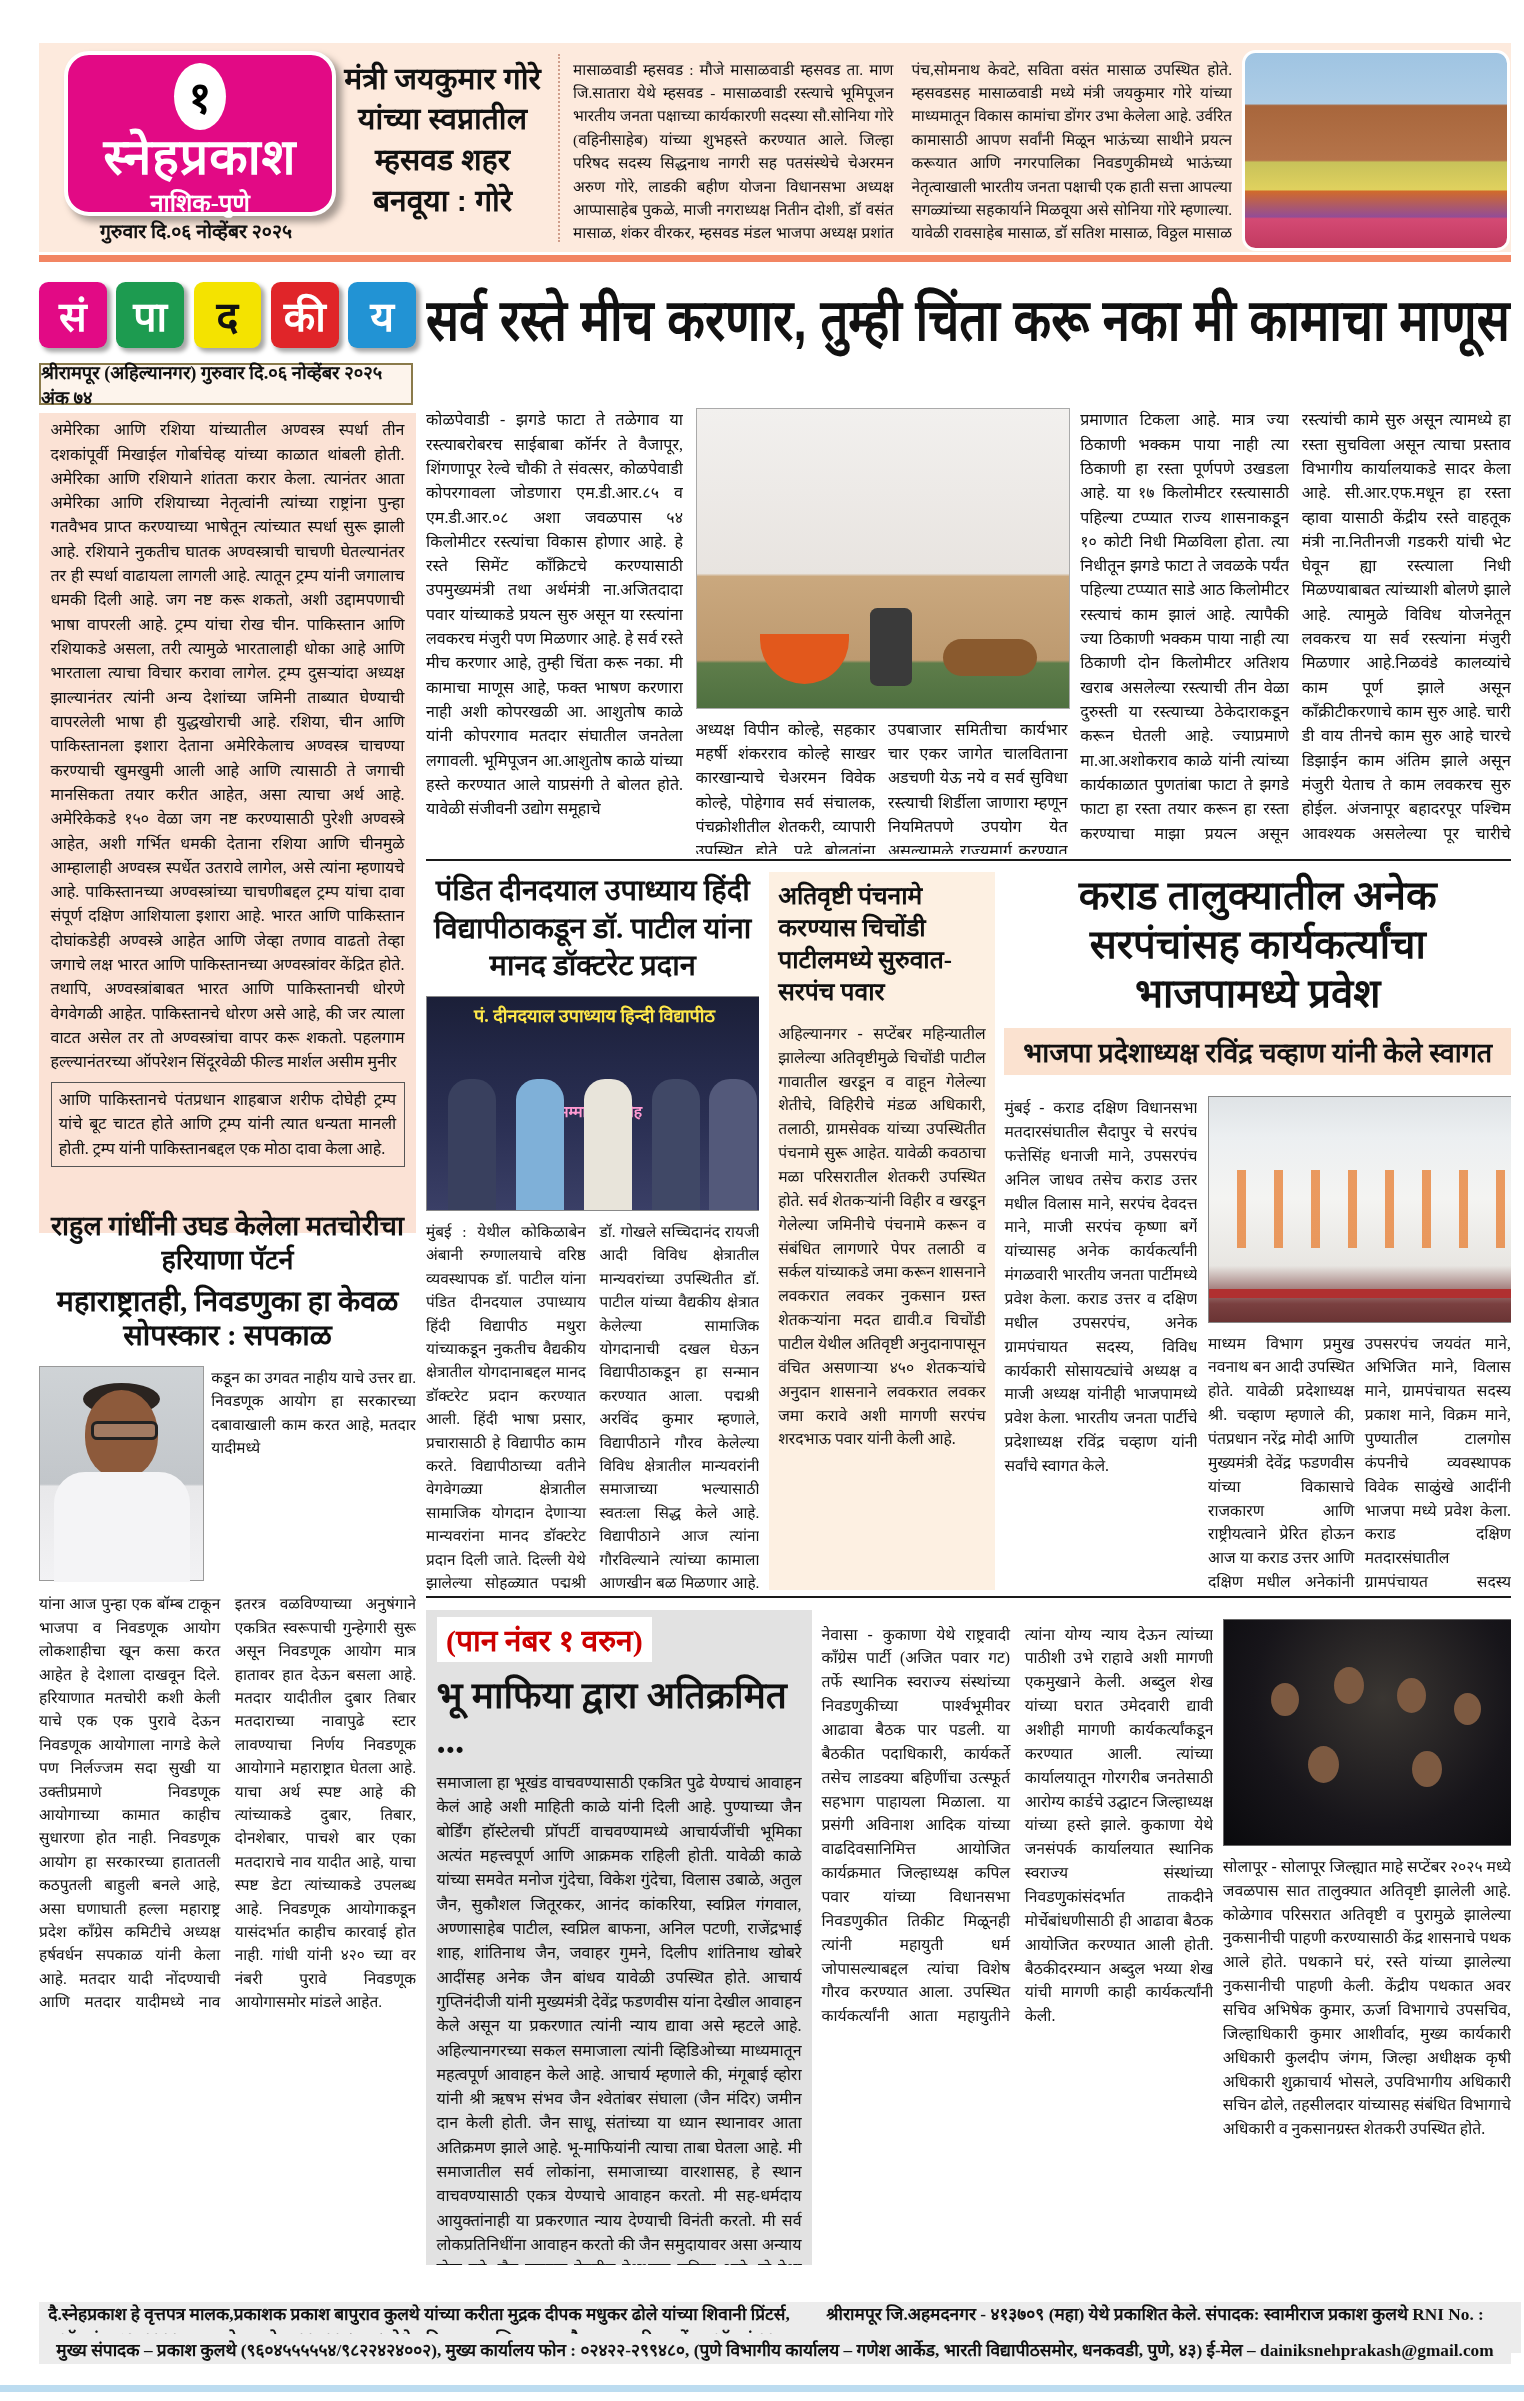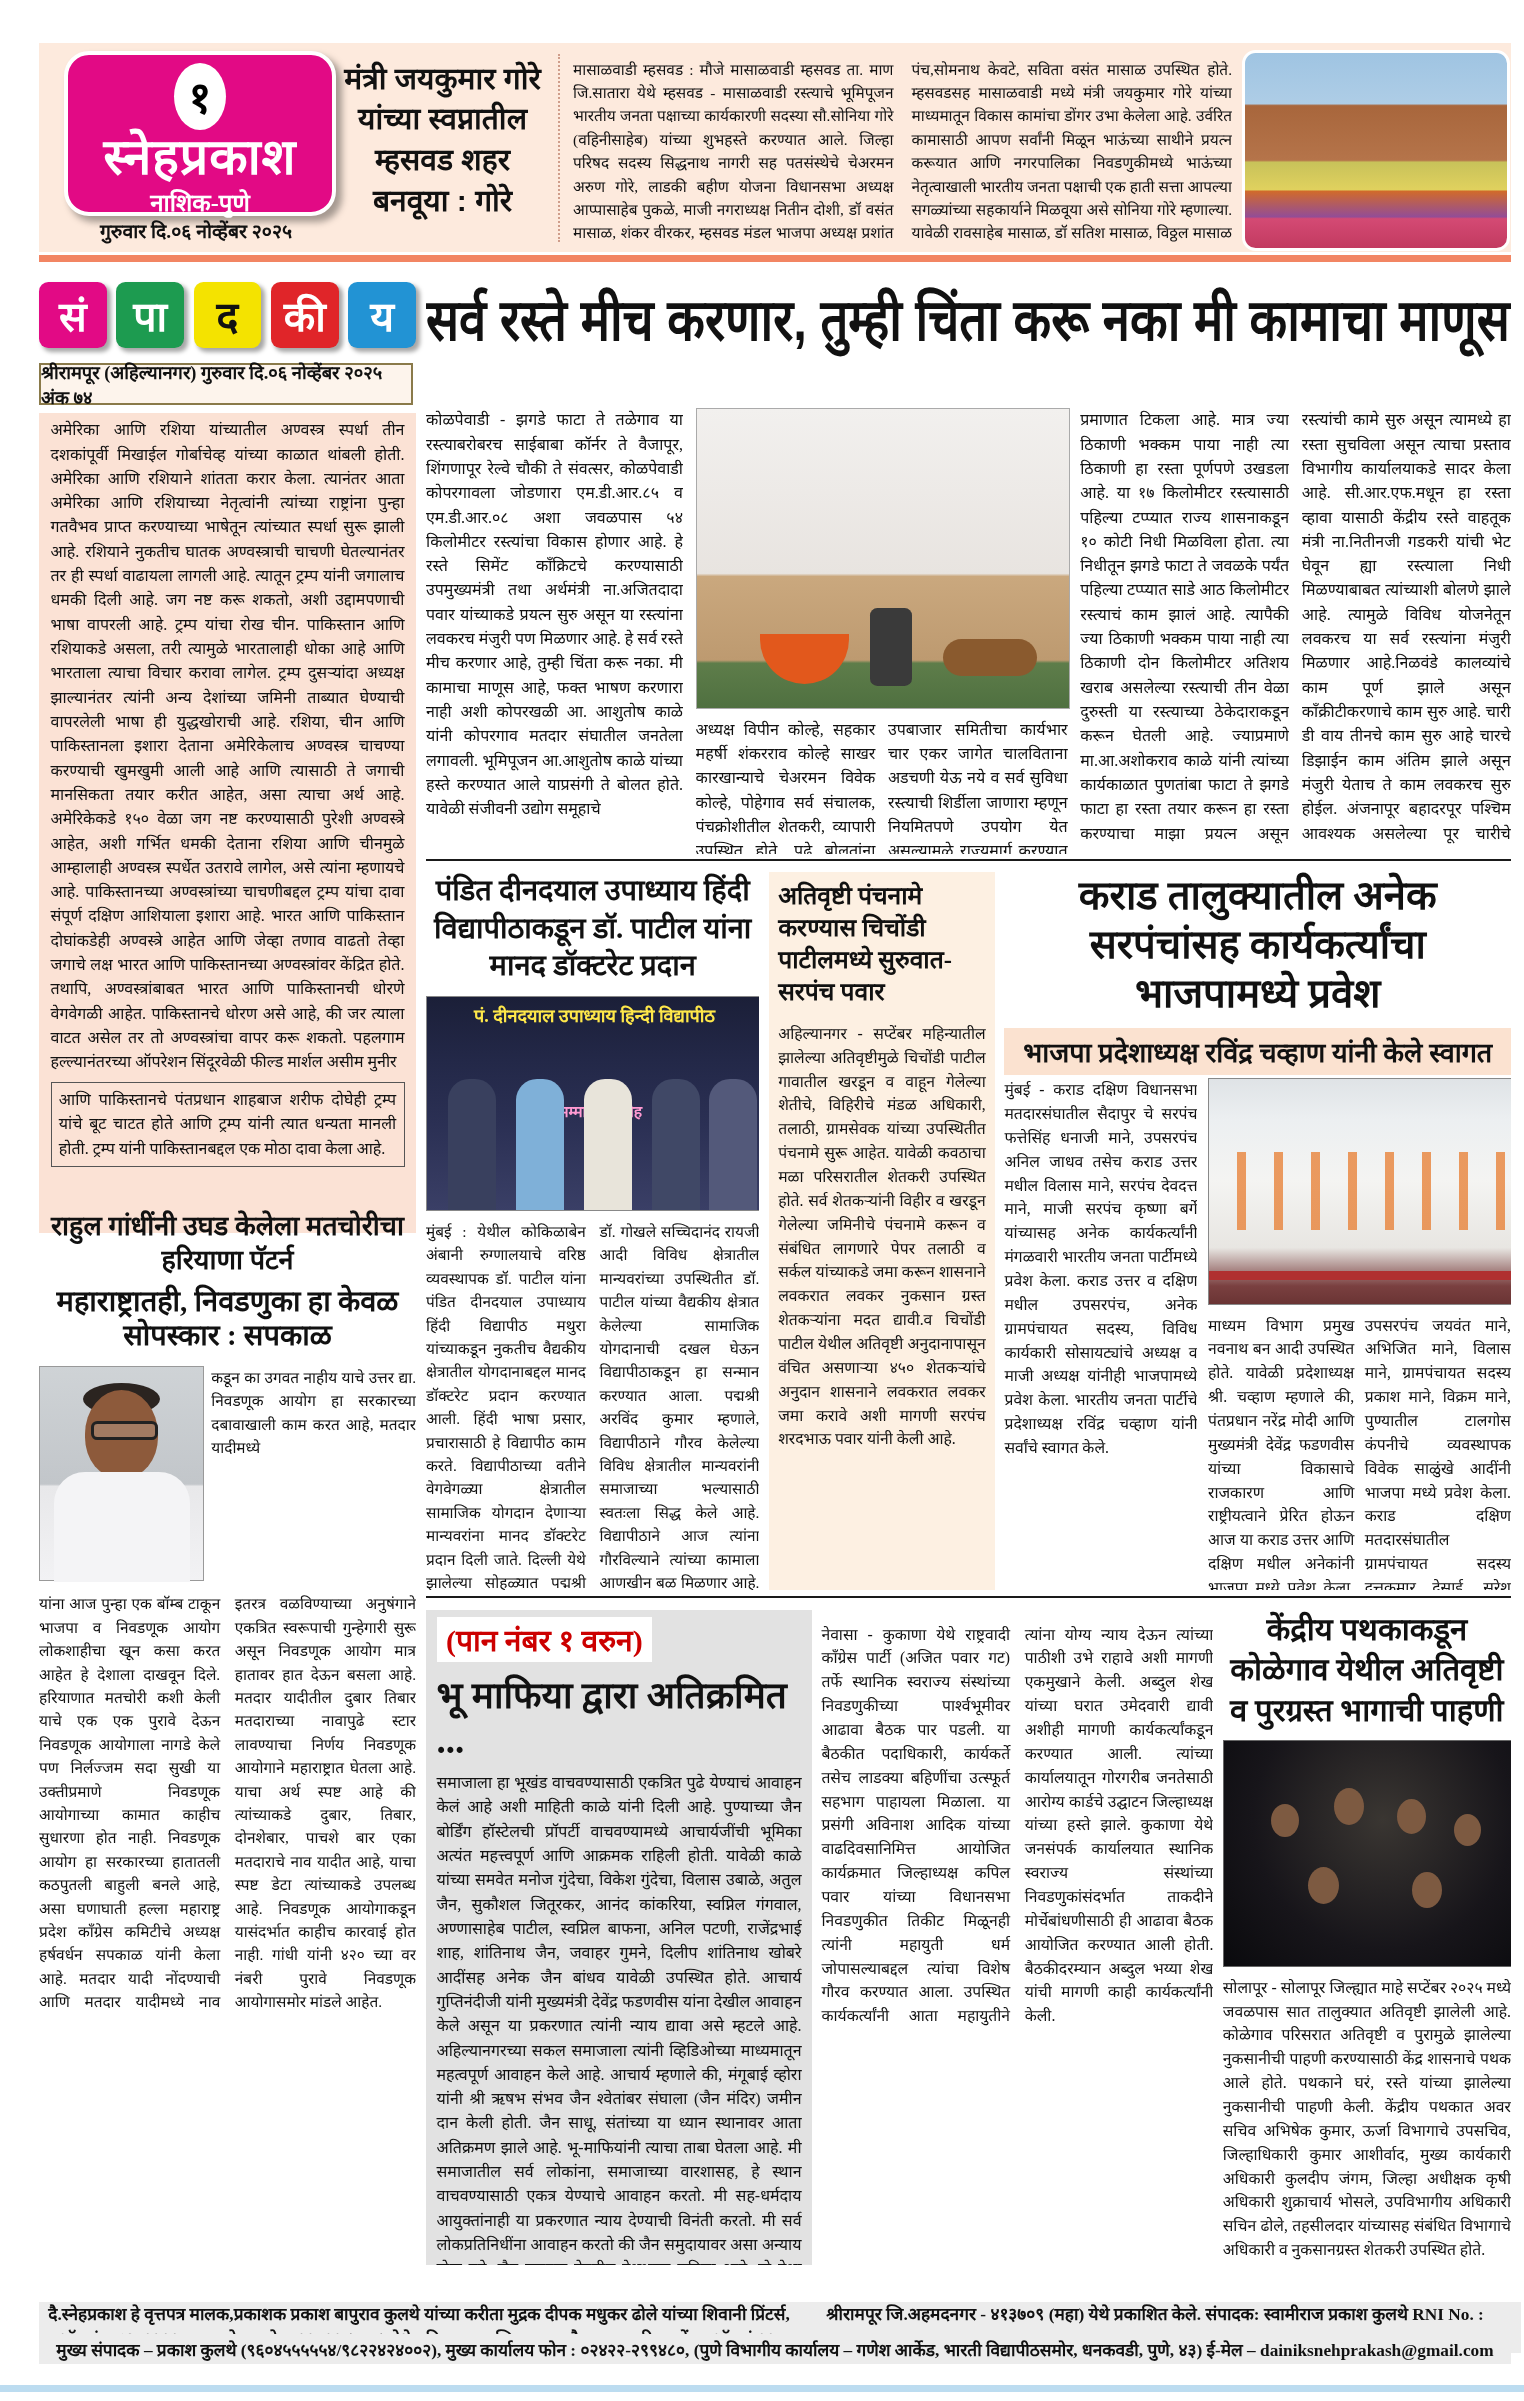--- a/index.html
+++ b/index.html
@@ -106,21 +106,21 @@
   .photo-pandit .banner1{position:absolute;left:10.5px;top:6.3px;width:314px;color:#ffe84a;font-size:18px;font-weight:bold;text-align:center;white-space:nowrap;overflow:hidden;}
   .photo-pandit .banner2{position:absolute;left:63px;top:103px;width:220px;color:#ff9ad2;font-size:15.7px;font-weight:bold;text-align:center;white-space:nowrap;overflow:hidden;}
   .photo-pandit .fig{position:absolute;bottom:0;width:48px;height:131px;border-radius:21px 21px 0 0;}
   .pandit-body{margin-top:9.4px;font-size:15.4px;column-count:2;column-gap:13.6px;height:466px;}
   .chichondi{width:211px;background:#fdf0e2;padding:8.4px 9.4px;height:701px;}
   .chichondi-headline{font-size:24.6px;font-weight:bold;line-height:1.3;}
   .chichondi-body{margin-top:13.6px;font-size:15.7px;}
   .karad{width:515px;}
   .karad-headline{font-size:40px;font-weight:bold;text-align:center;line-height:1.22;}
   .karad-subhead{background:#fbe2d0;margin-top:9.4px;padding:5.2px 3.1px;font-size:27px;font-weight:bold;text-align:center;white-space:nowrap;overflow:hidden;}
-  .karad-content{display:flex;gap:10.5px;margin-top:3px;}
+  .karad-content{display:flex;gap:10.5px;margin-top:21px;}
   .karad-col1{width:201px;font-size:15.7px;}
   .karad-right{width:303px;}
   .photo-karad{
     width:303px;height:225px;border:0.5px solid #888;position:relative;
     background:linear-gradient(180deg,#dfe3e6 0%,#eceff1 18%,#f4f4f2 45%,#e8e6e2 75%,#7a4040 92%,#6a3434 100%);
   }
   .photo-karad .scarves{position:absolute;left:0;top:73px;width:100%;height:78px;
     background:repeating-linear-gradient(90deg,transparent 0 28px,#e8833a 28px 37px);opacity:.8;}
   .photo-karad .rope{position:absolute;left:0;top:192px;width:100%;height:8.4px;background:#b03030;}
   .karad-right-cols{display:flex;gap:10.5px;margin-top:8.4px;font-size:15.7px;}
@@ -270,21 +270,20 @@
     <div class="bhumafia-kicker">(पान नंबर १ वरुन)</div>
     <div class="bhumafia-headline">भू माफिया द्वारा अतिक्रमित ...</div>
     <div class="bhumafia-body jtext">समाजाला हा भूखंड वाचवण्यासाठी एकत्रित पुढे येण्याचं आवाहन केलं आहे अशी माहिती काळे यांनी दिली आहे. पुण्याच्या जैन बोर्डिंग हॉस्टेलची प्रॉपर्टी वाचवण्यामध्ये आचार्यजींची भूमिका अत्यंत महत्त्वपूर्ण आणि आक्रमक राहिली होती. यावेळी काळे यांच्या समवेत मनोज गुंदेचा, विकेश गुंदेचा, विलास उबाळे, अतुल जैन, सुकौशल जितूरकर, आनंद कांकरिया, स्वप्निल गंगवाल, अण्णासाहेब पाटील, स्वप्निल बाफना, अनिल पटणी, राजेंद्रभाई शाह, शांतिनाथ जैन, जवाहर गुमने, दिलीप शांतिनाथ खोबरे आदींसह अनेक जैन बांधव यावेळी उपस्थित होते. आचार्य गुप्तिनंदीजी यांनी मुख्यमंत्री देवेंद्र फडणवीस यांना देखील आवाहन केले असून या प्रकरणात त्यांनी न्याय द्यावा असे म्हटले आहे. अहिल्यानगरच्या सकल समाजाला त्यांनी व्हिडिओच्या माध्यमातून महत्वपूर्ण आवाहन केले आहे. आचार्य म्हणाले की, मंगूबाई व्होरा यांनी श्री ऋषभ संभव जैन श्वेतांबर संघाला (जैन मंदिर) जमीन दान केली होती. जैन साधू, संतांच्या या ध्यान स्थानावर आता अतिक्रमण झाले आहे. भू-माफियांनी त्याचा ताबा घेतला आहे. मी समाजातील सर्व लोकांना, समाजाच्या वारशासह, हे स्थान वाचवण्यासाठी एकत्र येण्याचे आवाहन करतो. मी सह-धर्मदाय आयुक्तांनाही या प्रकरणात न्याय देण्याची विनंती करतो. मी सर्व लोकप्रतिनिधींना आवाहन करतो की जैन समुदायावर असा अन्याय होऊ नये. जैन समुदाय नेहमीच देशभक्त राहिला आहे. तो देशा सोबत उभा राहील. जैन समाज कधीही अन्याय करत नाही. अन्याय होऊ ही देत नाही. म्हणून, संपूर्ण समुदायाने एकत्र येऊन आपल्या हक्कांसाठी उभे राहिले पाहिजे. माझे सर्वांना आशीर्वाद आहेत. सरकारने आमच्या हक्कांचे रक्षण करावे, असे आवाहन त्यांनी केले असल्याचे काळे यांनी सांगितले.</div>
   </div>
 
   <div class="kukana clip">
     <div class="kukana-body jtext">नेवासा - कुकाणा येथे राष्ट्रवादी काँग्रेस पार्टी (अजित पवार गट) तर्फे स्थानिक स्वराज्य संस्थांच्या निवडणुकीच्या पार्श्वभूमीवर आढावा बैठक पार पडली. या बैठकीत पदाधिकारी, कार्यकर्ते तसेच लाडक्या बहिणींचा उत्स्फूर्त सहभाग पाहायला मिळाला. या प्रसंगी अविनाश आदिक यांच्या वाढदिवसानिमित्त आयोजित कार्यक्रमात जिल्हाध्यक्ष कपिल पवार यांच्या विधानसभा निवडणुकीत तिकीट मिळूनही त्यांनी महायुती धर्म जोपासल्याबद्दल त्यांचा विशेष गौरव करण्यात आला. उपस्थित कार्यकर्त्यांनी आता महायुतीने त्यांना योग्य न्याय देऊन त्यांच्या पाठीशी उभे राहावे अशी मागणी एकमुखाने केली. अब्दुल शेख यांच्या घरात उमेदवारी द्यावी अशीही मागणी कार्यकर्त्यांकडून करण्यात आली. त्यांच्या कार्यालयातून गोरगरीब जनतेसाठी आरोग्य कार्डचे उद्घाटन जिल्हाध्यक्ष यांच्या हस्ते झाले. कुकाणा येथे जनसंपर्क कार्यालयात स्थानिक स्वराज्य संस्थांच्या निवडणुकांसंदर्भात ताकदीने मोर्चेबांधणीसाठी ही आढावा बैठक आयोजित करण्यात आली होती. बैठकीदरम्यान अब्दुल भय्या शेख यांची मागणी काही कार्यकर्त्यांनी केली.</div>
   </div>
 
   <div class="kendriya clip">
-    <div class="kendriya-headline">केंद्रीय पथकाकडून कोळेगाव येथील अतिवृष्टी व पुरग्रस्त भागाची पाहणी</div>
     <div class="photo-kendriya">
       <div class="face" style="left:47px;top:63px;width:28px;height:33px;"></div>
       <div class="face" style="left:110px;top:47px;width:30px;height:37px;"></div>
       <div class="face" style="left:173px;top:58px;width:29px;height:35px;"></div>
       <div class="face" style="left:230px;top:73px;width:27px;height:32px;"></div>
       <div class="face" style="left:84px;top:126px;width:31px;height:37px;"></div>
       <div class="face" style="left:188px;top:131px;width:30px;height:36px;"></div>
     </div>
     <div class="kendriya-body jtext">सोलापूर - सोलापूर जिल्ह्यात माहे सप्टेंबर २०२५ मध्ये जवळपास सात तालुक्यात अतिवृष्टी झालेली आहे. कोळेगाव परिसरात अतिवृष्टी व पुरामुळे झालेल्या नुकसानीची पाहणी करण्यासाठी केंद्र शासनाचे पथक आले होते. पथकाने घरं, रस्ते यांच्या झालेल्या नुकसानीची पाहणी केली. केंद्रीय पथकात अवर सचिव अभिषेक कुमार, ऊर्जा विभागाचे उपसचिव, जिल्हाधिकारी कुमार आशीर्वाद, मुख्य कार्यकारी अधिकारी कुलदीप जंगम, जिल्हा अधीक्षक कृषी अधिकारी शुक्राचार्य भोसले, उपविभागीय अधिकारी सचिन ढोले, तहसीलदार यांच्यासह संबंधित विभागाचे अधिकारी व नुकसानग्रस्त शेतकरी उपस्थित होते.</div>
   </div>

